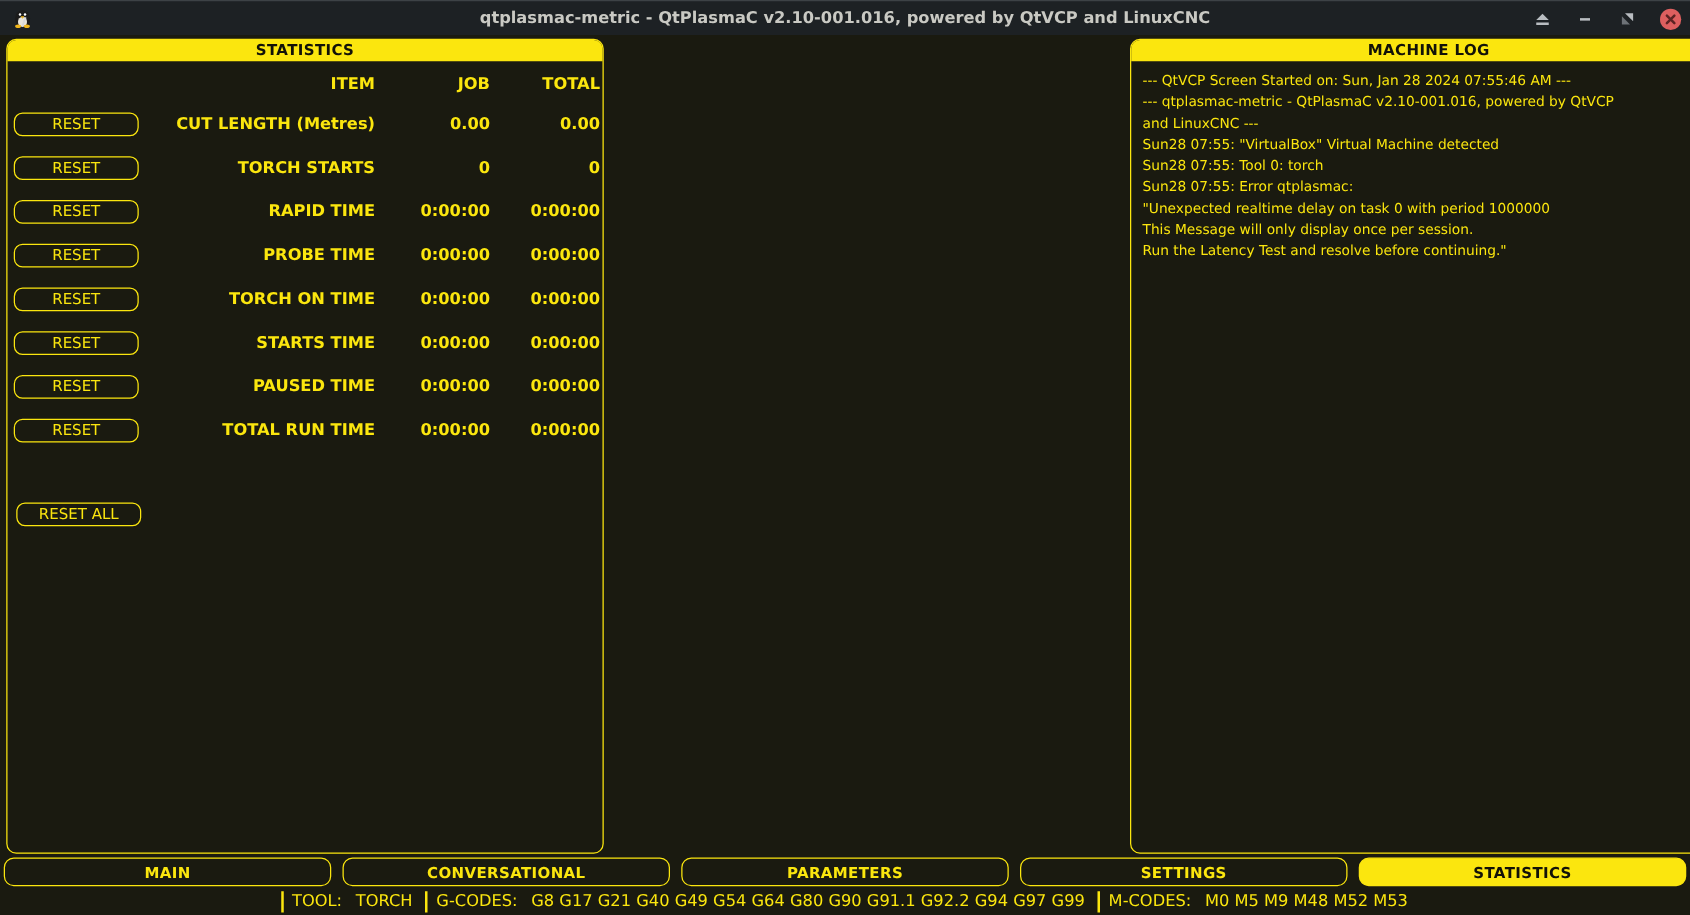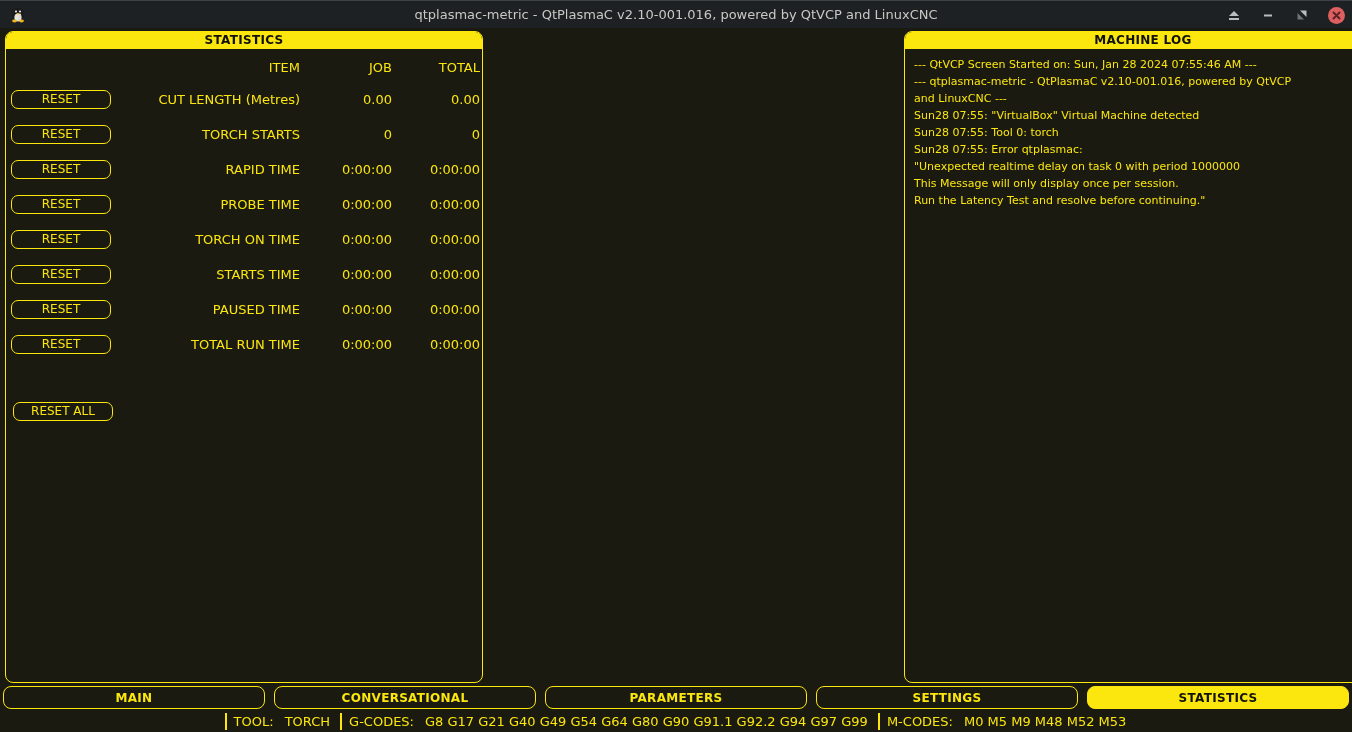--- a/index.html
+++ b/index.html
@@ -18,21 +18,21 @@
   
   .titlebar{
     position:absolute;top:0;left:0;width:1352px;height:28px;
     background:var(--titlebar);
     border-top:1px solid #3d4246;
     display:flex;align-items:center;
   }
   .app-icon{position:absolute;left:9px;top:4px;width:18px;height:18px;}
   .title-text{
     position:absolute;left:0;right:0;text-align:center;
-    color:#c9c9c3;font-size:13px;line-height:28px;
+    color:#c9c9c3;font-size:13px;line-height:28px;font-weight:bold;
   }
   .win-controls{
     position:absolute;right:6px;top:0;height:28px;
     display:flex;align-items:center;gap:14px;
   }
   .win-btn{
     width:20px;height:20px;background:transparent;border:none;padding:0;
     display:flex;align-items:center;justify-content:center;cursor:default;
   }
   .close-circle{
@@ -55,21 +55,21 @@
   }
   
   .stats-body{padding-top:4px;}
   .stats-head-row,.stats-row{
     display:grid;grid-template-columns:104px 1fr 92px 88px;
     align-items:center;padding:0 2px 0 5px;
     color:var(--yellow);font-size:13px;
   }
   .stats-head-row{height:29px;}
   .stats-row{height:35px;}
-  .col-item,.col-job,.col-total{text-align:right;}
+  .col-item,.col-job,.col-total{text-align:right;font-weight:bold;}
   .reset-btn{
     width:100px;height:19px;
     border:1px solid var(--yellow);border-radius:7px;
     background:transparent;color:var(--yellow);
     font-size:12px;font-family:inherit;padding:0 0 1px 0;line-height:16px;
   }
   .reset-all-wrap{margin:38px 0 0 7px;}
   
   .log-body{
     padding:7px 9px;color:var(--yellow);

